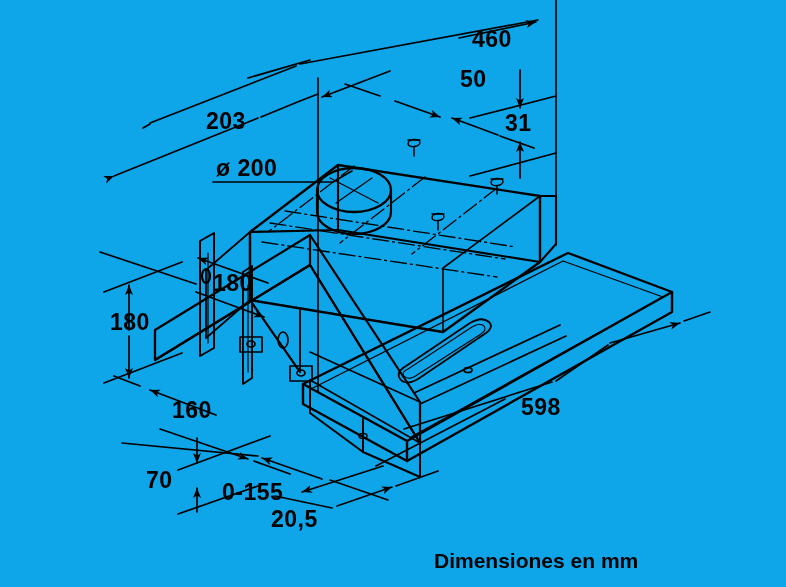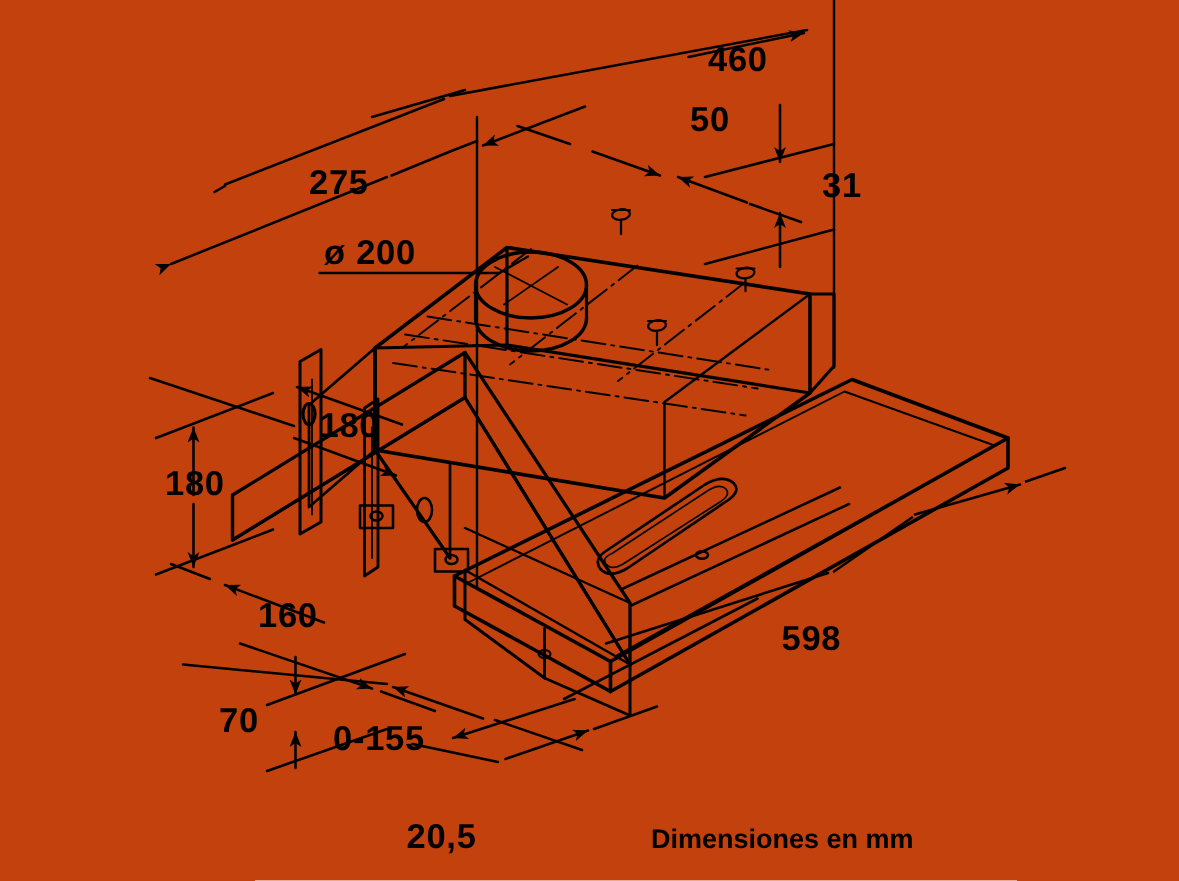--- a/index.html
+++ b/index.html
@@ -7,21 +7,21 @@
     padding: 0;
     background: #ffffff;
   }
   body {
     font-family: "Liberation Sans", sans-serif;
   }
   #sheet {
     position: relative;
     width: 786px;
     height: 587px;
-    background: #c2410c;
+    background: #0ea5e9;
     overflow: hidden;
   }
   #drawing-svg {
     position: absolute;
     left: 0;
     top: 0;
     width: 786px;
     height: 587px;
   }
   .dim-text {
@@ -30,21 +30,21 @@
     font-size: 23px;
     font-weight: 700;
     color: #000000;
     white-space: nowrap;
     letter-spacing: 0.5px;
     line-height: 1;
   }
   .caption-text {
     position: absolute;
     font-family: "Liberation Sans", sans-serif;
-    font-size: 18px;
+    font-size: 21px;
     font-weight: 700;
     color: #000000;
     white-space: nowrap;
     line-height: 1;
   }
 </style>
 </head>
 <body>
 
 <div id="sheet">
@@ -250,37 +250,37 @@
         <path d="M610,343 L680,323" marker-end="url(#ah)"></path>
         <path d="M383,466 L302,492" marker-end="url(#ah)"></path>
         <path d="M556,381 L608,345"></path>
         <path d="M684,321 L710,312"></path>
       </g>
     </g>
   </svg>
 
   <div class="dim-text" style="left:472px; top:28px;">460</div>
 
-  <div class="dim-text" style="left:206px; top:110px;">275</div>
+  <div class="dim-text" style="left:206px; top:110px;">203</div>
 
   <div class="dim-text" style="left:216px; top:157px;">ø 200</div>
 
   <div class="dim-text" style="left:460px; top:68px;">50</div>
 
-  <div class="dim-text" style="left:505px; top:112px;margin-left:43px;">31</div>
+  <div class="dim-text" style="left:505px; top:112px;">31</div>
 
   <div class="dim-text" style="left:213px; top:272px;">180</div>
 
   <div class="dim-text" style="left:110px; top:311px;">180</div>
 
   <div class="dim-text" style="left:172px; top:399px;">160</div>
 
   <div class="dim-text" style="left:146px; top:469px;">70</div>
 
   <div class="dim-text" style="left:212px; top:481px;margin-left:10px;">0-155</div>
 
-  <div class="dim-text" style="left:271px; top:546px;">20,5</div>
-
-  <div class="dim-text" style="left:521px; top:414px;">598</div>
+  <div class="dim-text" style="left:271px; top:508px;">20,5</div>
+
+  <div class="dim-text" style="left:521px; top:396px;">598</div>
 
   <div class="caption-text" style="left:434px; top:550px;">Dimensiones en mm</div>
 
 </div>
 
 </body></html>

